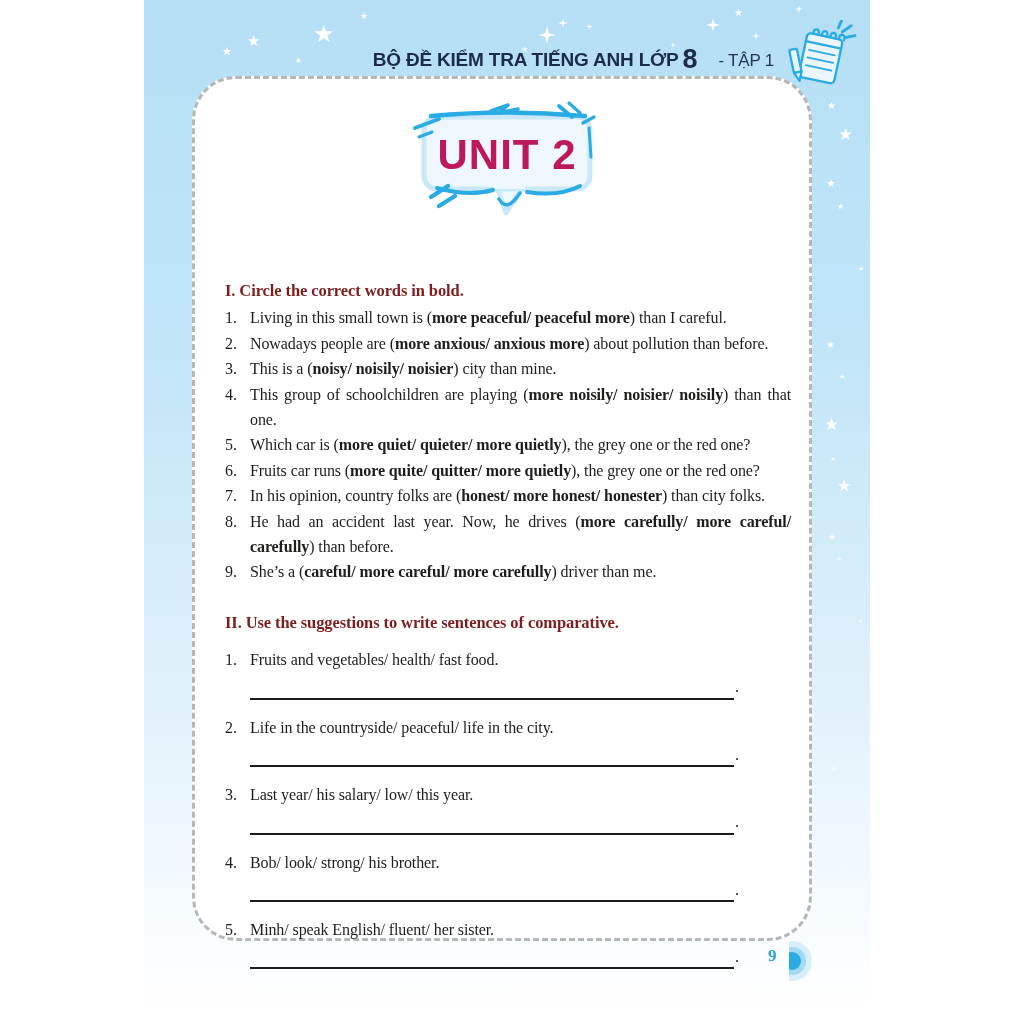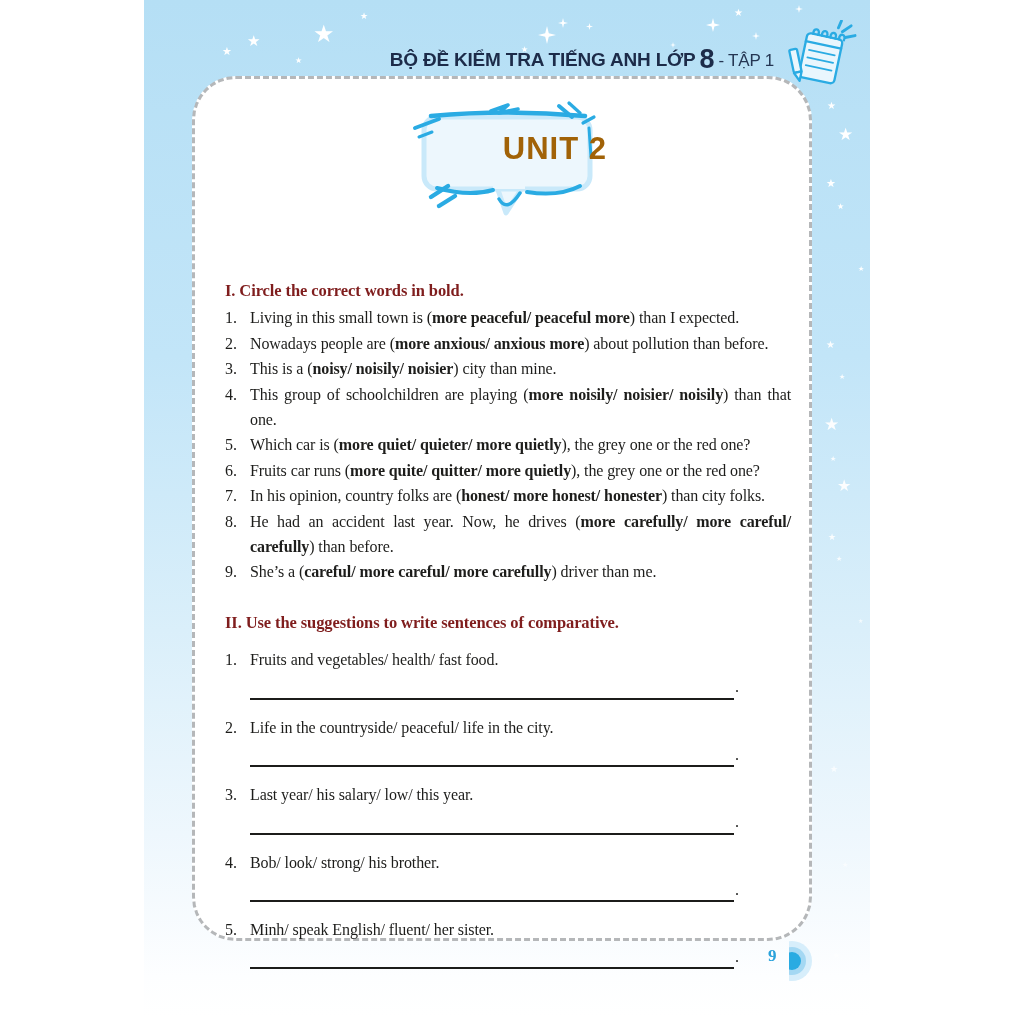--- a/index.html
+++ b/index.html
@@ -14,33 +14,33 @@
   
   .star { position:absolute; color:#ffffff; line-height:1; font-family:"DejaVu Sans", sans-serif; }
   .star4 { position:absolute; background:#ffffff;
            clip-path:polygon(50% 0,60% 40%,100% 50%,60% 60%,50% 100%,40% 60%,0 50%,40% 40%); }
 
   
   .hdr-title { position:absolute; top:44px; right:96px; white-space:nowrap;
                font-family:"Liberation Sans", sans-serif; font-stretch:condensed;
                color:#1c2b49; font-weight:700; font-size:19px; letter-spacing:-0.2px; }
   .hdr-title .grade { font-size:27px; vertical-align:-2px; margin:0 2px 0 4px; }
-  .hdr-title .vol { font-weight:400; font-size:17px; color:#253653; margin-left:2px; }
+  .hdr-title .vol { font-weight:400; font-size:17px; color:#253653; margin-left:19px; }
   .hdr-icon { position:absolute; top:20px; right:12px; width:78px; height:74px; }
 
   
   .card { position:absolute; left:48px; top:76px; width:620px; height:865px;
           background:#ffffff; border:3px dashed #b5b7b9; border-radius:44px; }
 
   
   .unit-bubble { position:absolute; left:212px; top:22px; width:200px; height:122px; }
   .unit-bubble svg { position:absolute; inset:0; }
-  .unit-label { position:absolute; left:0; top:30px; width:100%; text-align:right;
-                font-family:"Liberation Sans", sans-serif; font-weight:700; font-size:31px;
-                color:#a16207; letter-spacing:1px; }
+  .unit-label { position:absolute; left:0; top:30px; width:100%; text-align:center;
+                font-family:"Liberation Sans", sans-serif; font-weight:700; font-size:42px;
+                color:#be185d; letter-spacing:1px; }
 
   
   .test-pill { position:absolute; left:202px; top:156px; width:221px; height:34px;
                background:#aedcf6; border-radius:17px; display:flex; align-items:center; justify-content:center; }
   .test-label { font-family:"Liberation Sans", sans-serif; font-stretch:condensed; font-weight:700;
                 font-size:24px; color:#15202e; letter-spacing:0.5px; }
 
   
   .content { position:absolute; left:30px; top:199px; width:566px; color:#1d1d1b;
              font-size:16px; line-height:25.4px; letter-spacing:-0.1px; }
@@ -149,21 +149,21 @@
         <div class="unit-label">UNIT 2</div>
       </div>
 
 
       <div class="content">
         <div class="sec1">
           <div class="sec-heading">I. Circle the correct words in bold.</div>
           <div>
               <div class="ex-item">
                 <span class="num">1.</span>
-                <p class="itxt"><span>Living in this small town is (</span><b>more peaceful/ peaceful more</b><span>) than I expected.</span></p>
+                <p class="itxt"><span>Living in this small town is (</span><b>more peaceful/ peaceful more</b><span>) than I careful.</span></p>
               </div>
               <div class="ex-item">
                 <span class="num">2.</span>
                 <p class="itxt"><span>Nowadays people are (</span><b>more anxious/ anxious more</b><span>) about pollution than before.</span></p>
               </div>
               <div class="ex-item">
                 <span class="num">3.</span>
                 <p class="itxt"><span>This is a (</span><b>noisy/ noisily/ noisier</b><span>) city than mine.</span></p>
               </div>
               <div class="ex-item">

